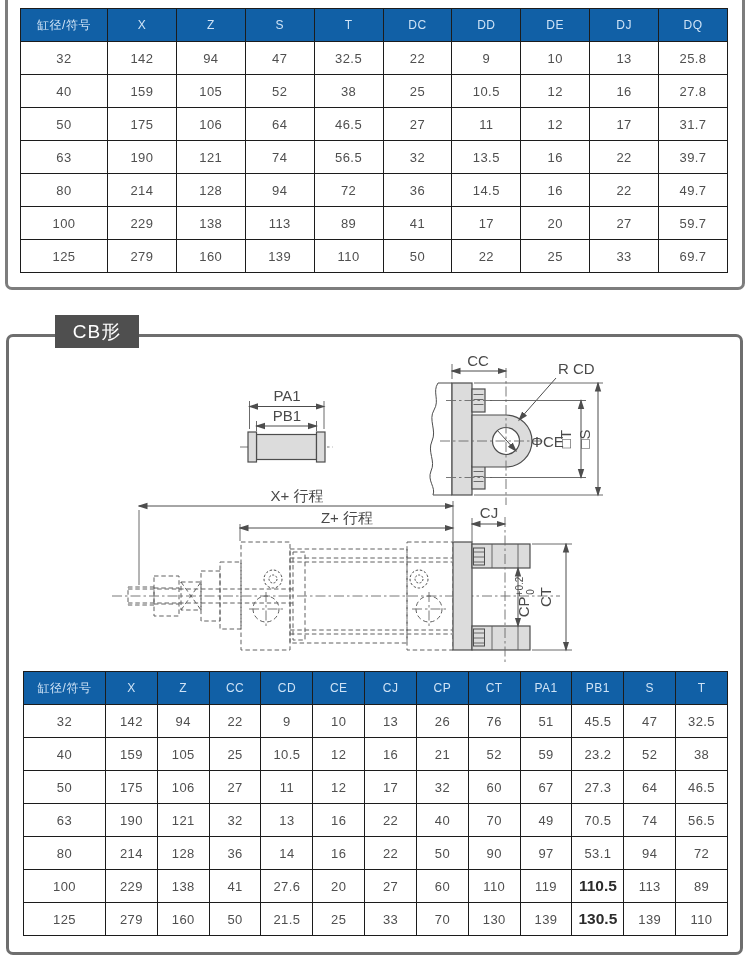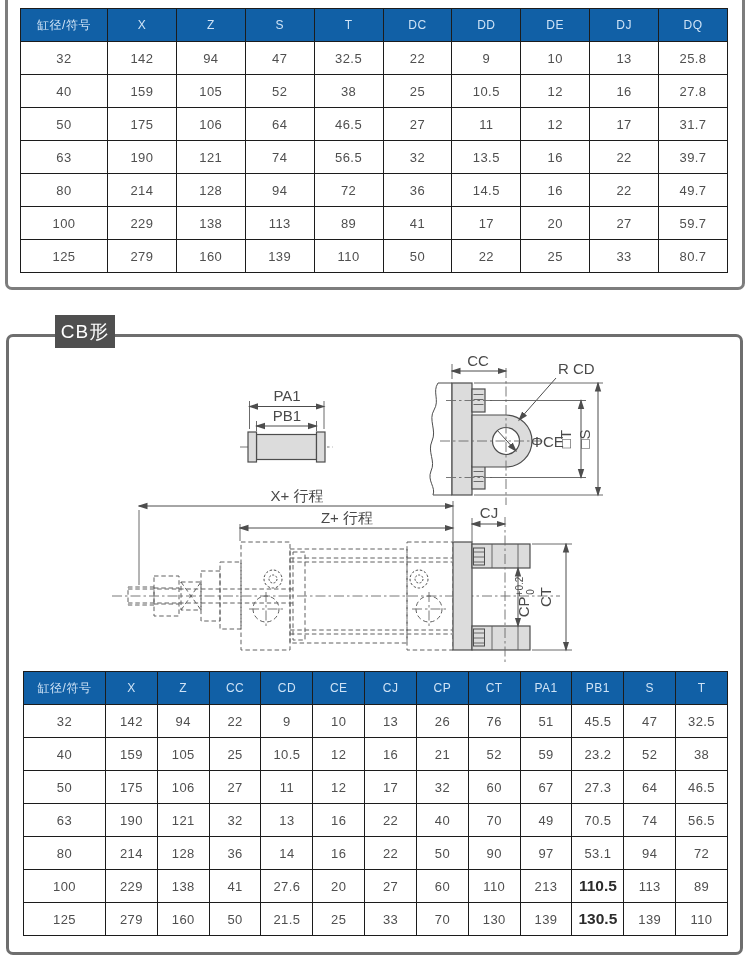--- a/index.html
+++ b/index.html
@@ -8,21 +8,21 @@
     --panel-border:#7d7d7d;
     --tag-bg:#4f4f4f;
     --line:#4d4d4d;
   }
   html,body{margin:0;padding:0;background:#fff;}
   .page{position:relative;width:750px;height:967px;background:#fff;overflow:hidden;
         font-family:"Liberation Sans","DejaVu Sans",sans-serif;}
   .panel{position:absolute;box-sizing:border-box;border:3px solid var(--panel-border);border-radius:7px;background:transparent;}
   #panel1{left:5px;top:-10px;width:740px;height:300px;}
   #panel2{left:6px;top:334px;width:737px;height:621px;border-color:#6e6e6e;}
-  #cb-tag{position:absolute;left:55px;top:315px;width:60px;height:33px;background:var(--tag-bg);
+  #cb-tag{position:absolute;left:55px;top:315px;width:84px;height:33px;background:var(--tag-bg);
           color:#fff;font-size:19px;letter-spacing:1px;display:flex;align-items:center;justify-content:center;z-index:4;}
   .tblwrap{position:absolute;z-index:3;}
   #dq-wrap{left:20px;top:8px;width:708px;}
   #cb-wrap{left:23px;top:671px;width:705px;}
   table{border-collapse:collapse;table-layout:fixed;width:100%;background:#fff;}
   th,td{box-sizing:border-box;border:1px solid #1c1c1c;text-align:center;vertical-align:middle;
         height:33px;padding:0;overflow:hidden;white-space:nowrap;}
   th{background:var(--header-bg);color:var(--header-text);font-size:12px;font-weight:500;letter-spacing:0.5px;margin-left:13px;}
   td{font-size:13px;color:#4f4f4f;letter-spacing:0.4px;}
   
@@ -150,21 +150,21 @@
           <tr>
             <td>125</td>
             <td>279</td>
             <td>160</td>
             <td>139</td>
             <td>110</td>
             <td>50</td>
             <td>22</td>
             <td>25</td>
             <td>33</td>
-            <td>80.7</td>
+            <td>69.7</td>
           </tr>
         </tbody>
       </table>
   </div>
 
   <div id="cb-tag">CB形</div>
 
   <svg id="drawing" viewBox="0 0 750 967">
     <defs>
       <marker id="ar" viewBox="0 0 10 10" refX="8.5" refY="5" markerWidth="10" markerHeight="10" orient="auto-start-reverse">
@@ -414,21 +414,21 @@
           <tr>
             <td>100</td>
             <td>229</td>
             <td>138</td>
             <td>41</td>
             <td>27.6</td>
             <td>20</td>
             <td>27</td>
             <td>60</td>
             <td>110</td>
-            <td>213</td>
+            <td>119</td>
             <td>110.5</td>
             <td>113</td>
             <td>89</td>
           </tr>
           <tr>
             <td>125</td>
             <td>279</td>
             <td>160</td>
             <td>50</td>
             <td>21.5</td>

